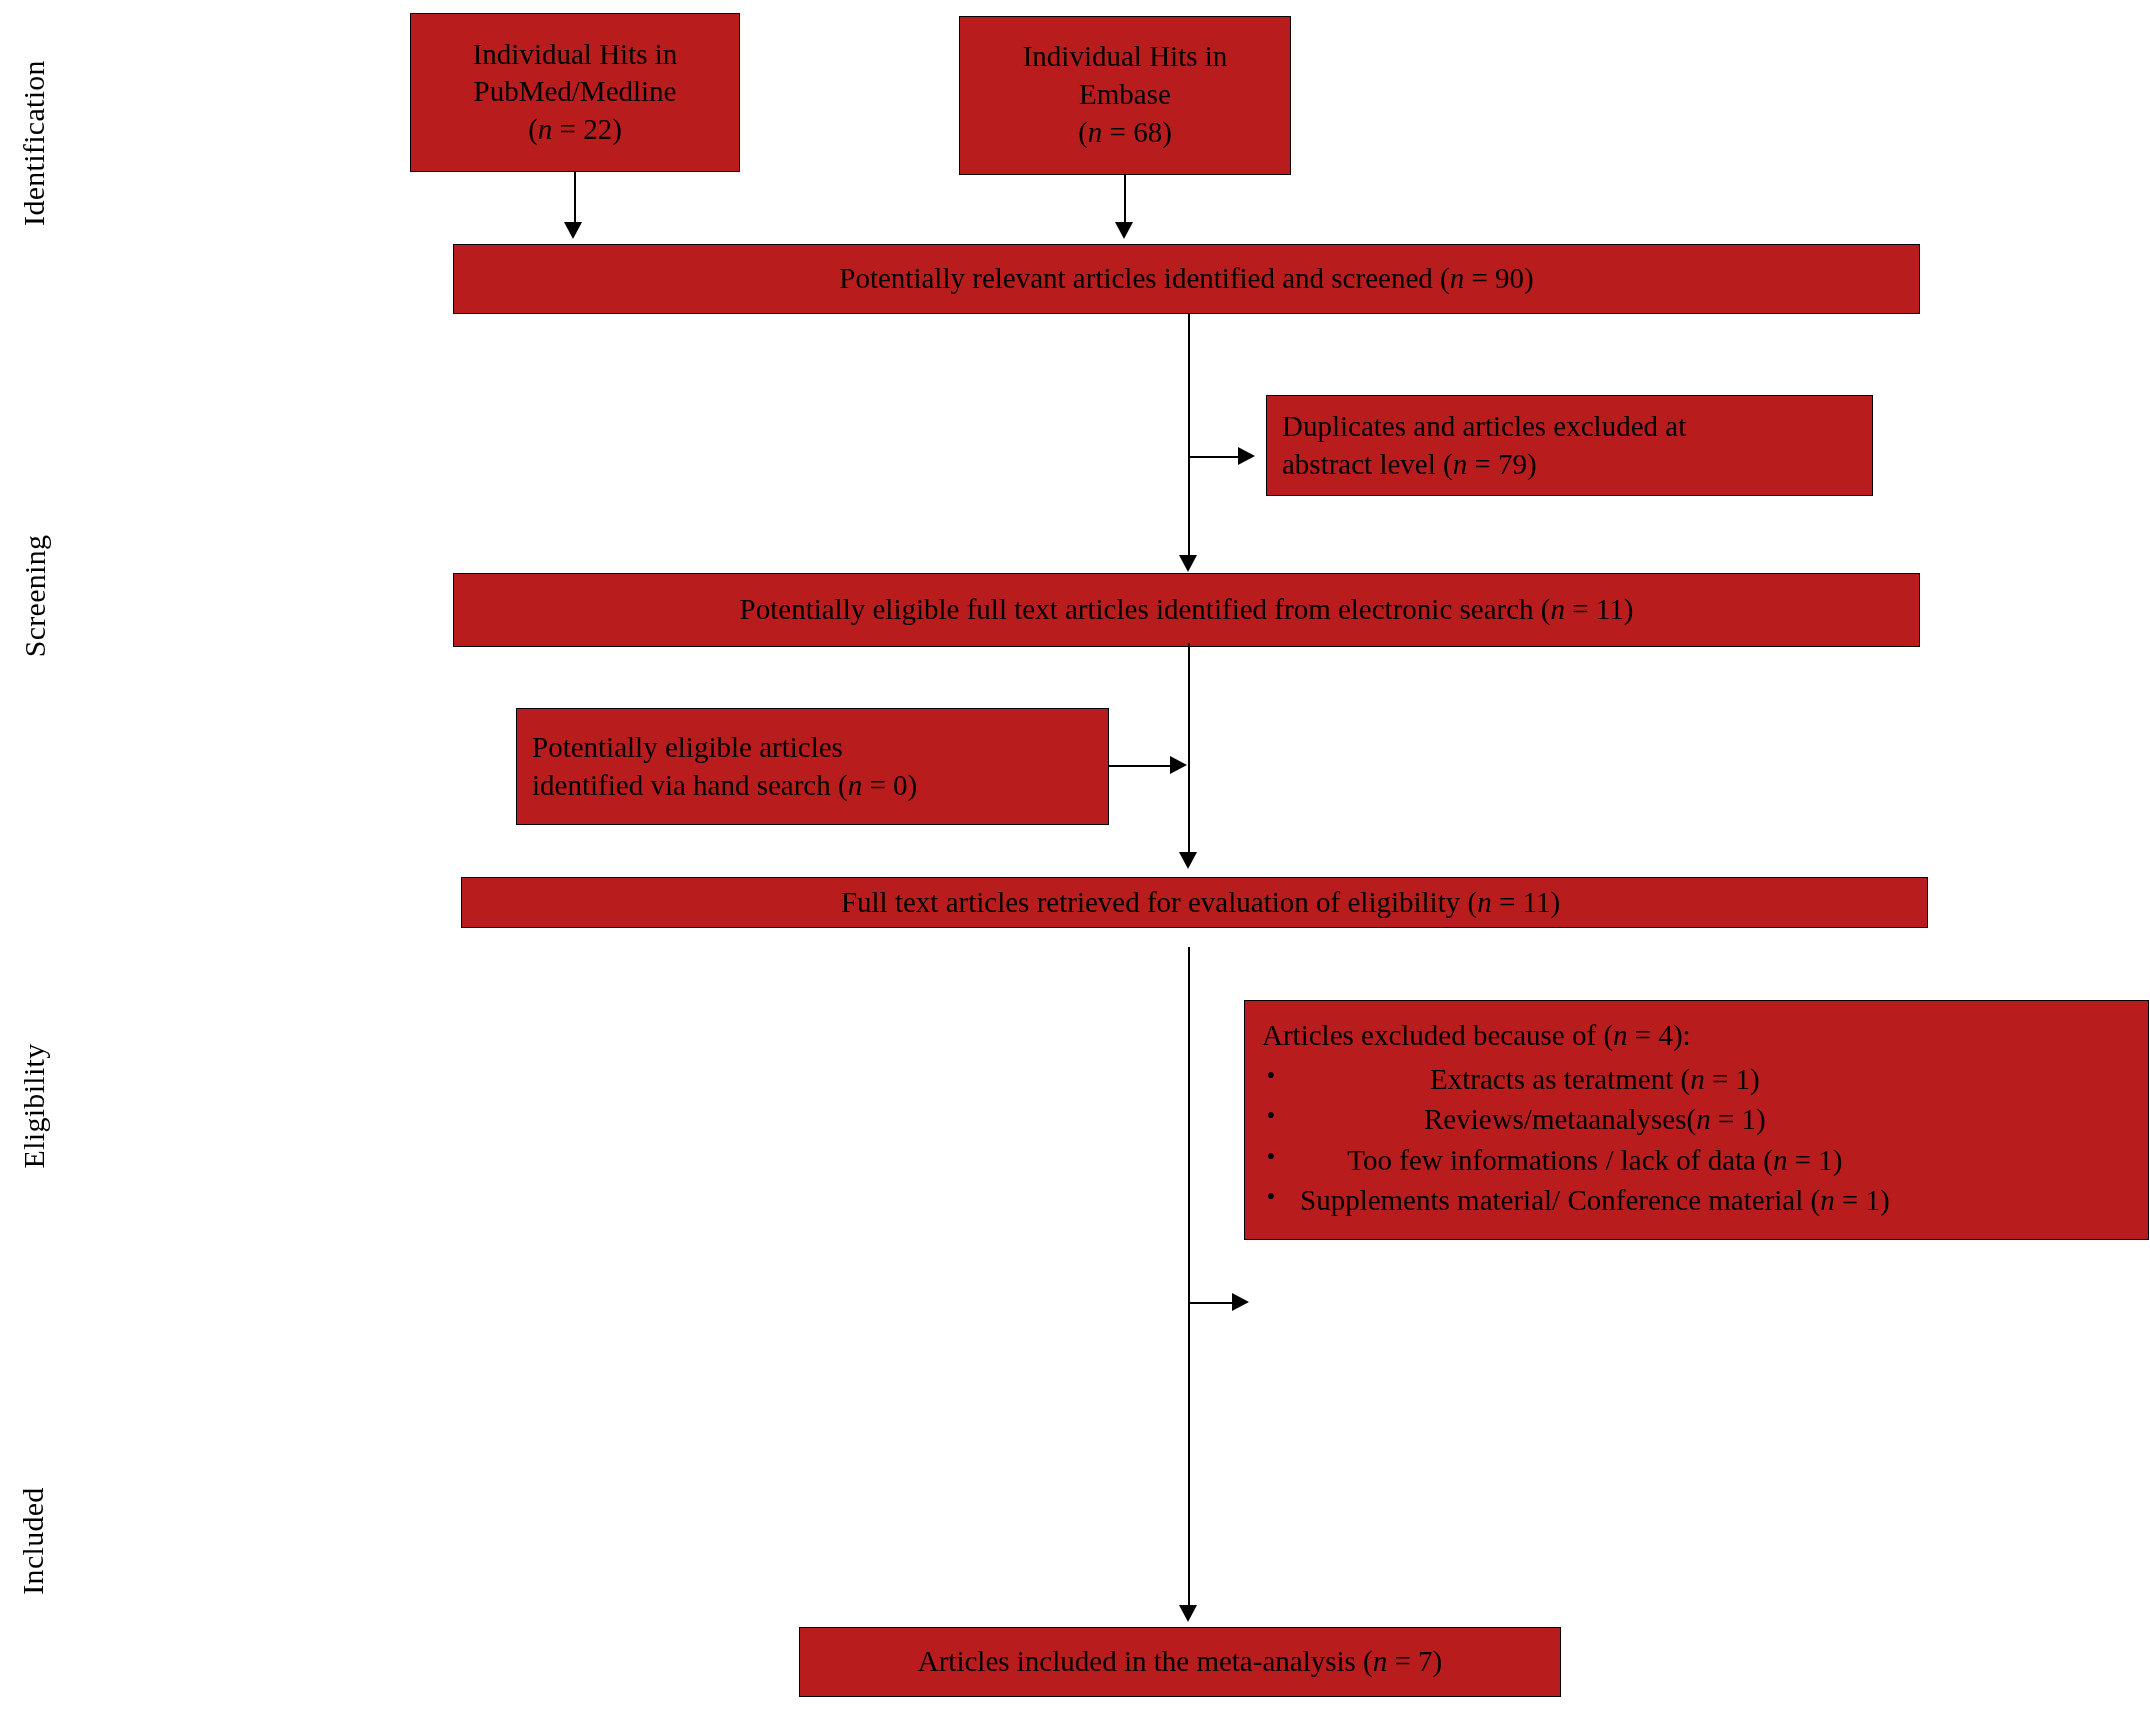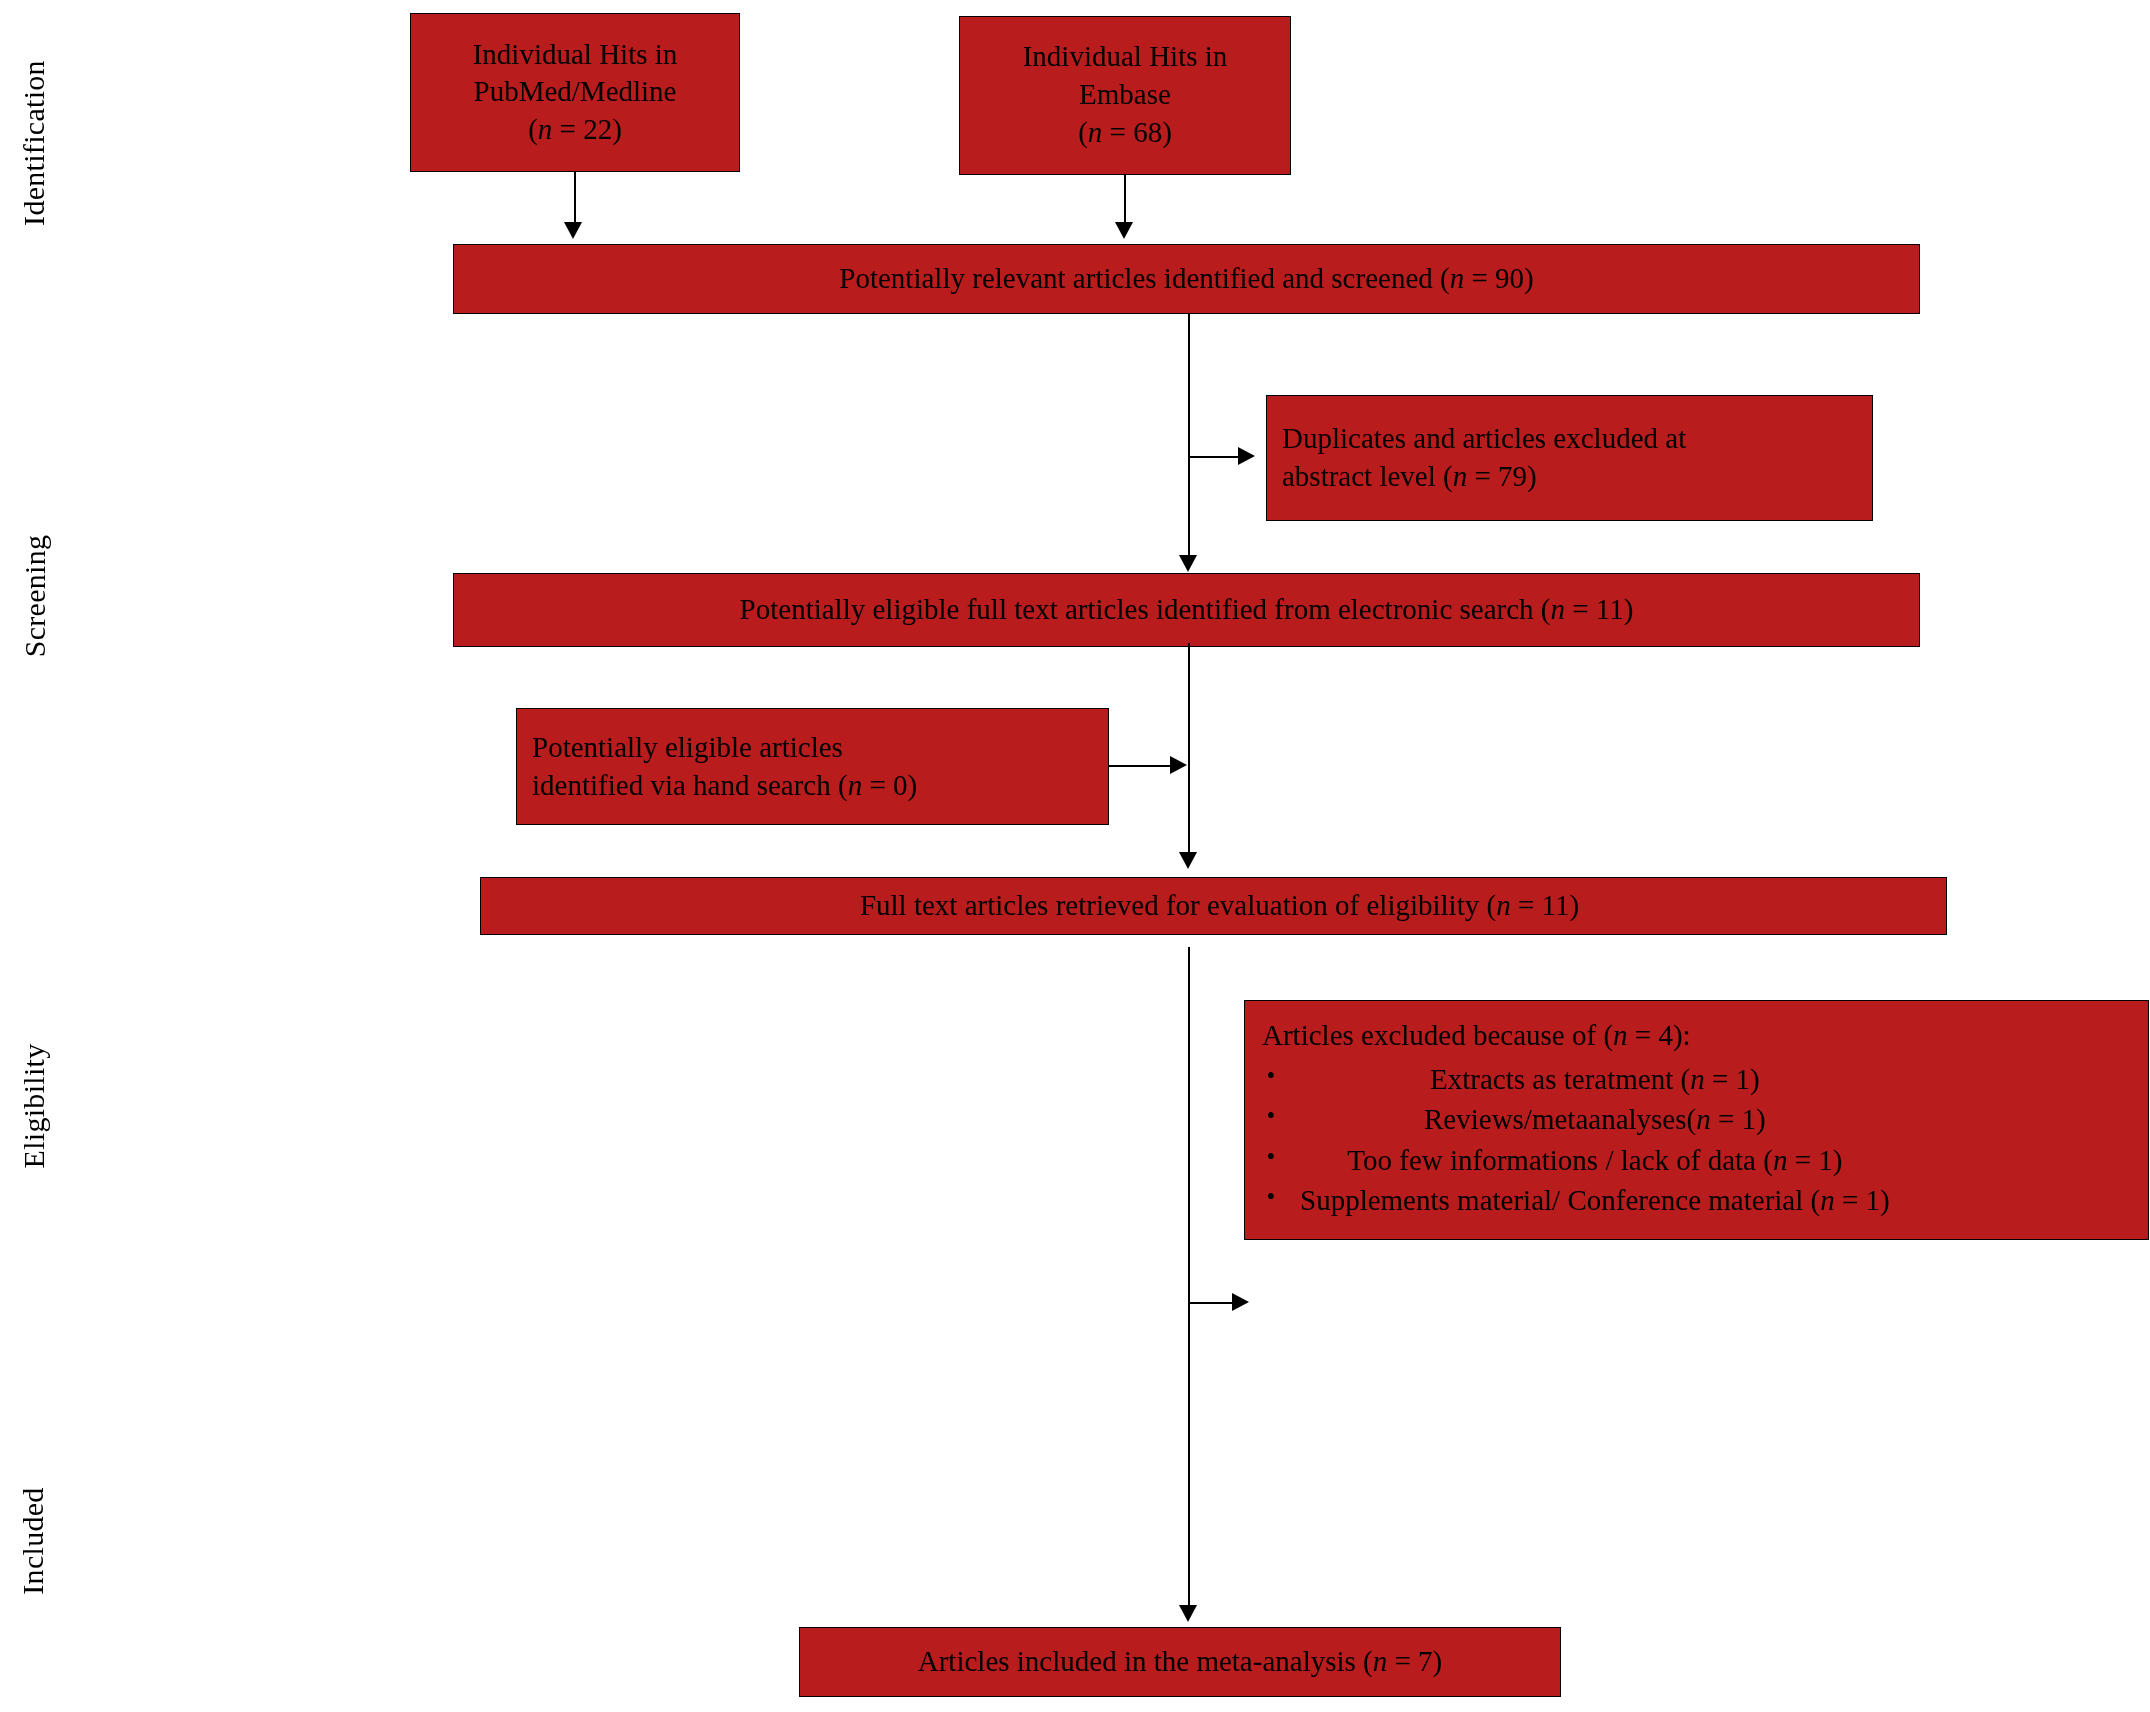--- a/index.html
+++ b/index.html
@@ -148,41 +148,41 @@
   <div class="box center" style="left:453px; top:244px; width:1467px; height:70px;">
     <span class="line"><span>Potentially relevant articles identified and screened (</span><span class="nvar">n</span><span> = 90)</span></span>
   </div>
 
   <div class="vline" style="left:1188px; top:313px; height:246px;"></div>
   <div class="arrow-down" style="left:1179px; top:555px;"></div>
 
   <div class="hline" style="left:1188px; top:456px; width:63px;"></div>
   <div class="arrow-right" style="left:1238px; top:447px;"></div>
 
-  <div class="box left" style="left:1266px; top:395px; width:607px; height:126px;">
+  <div class="box left" style="left:1266px; top:395px; width:607px; height:101px;">
     <span class="line">Duplicates and articles excluded at</span>
     <span class="line"><span>abstract level (</span><span class="nvar">n</span><span> = 79)</span></span>
   </div>
 
   <div class="box center" style="left:453px; top:573px; width:1467px; height:74px;">
     <span class="line"><span>Potentially eligible  full text articles identified from electronic search (</span><span class="nvar">n</span><span> = 11)</span></span>
   </div>
 
   <div class="vline" style="left:1188px; top:643px; height:212px;"></div>
   <div class="arrow-down" style="left:1179px; top:852px;"></div>
 
   <div class="box left" style="left:516px; top:708px; width:593px; height:117px;">
     <span class="line">Potentially eligible  articles</span>
     <span class="line"><span>identified via hand search (</span><span class="nvar">n</span><span> = 0)</span></span>
   </div>
 
   <div class="hline" style="left:1109px; top:765px; width:64px;"></div>
   <div class="arrow-right" style="left:1170px; top:756px;"></div>
 
-  <div class="box center" style="left:480px; top:877px; width:1467px; height:58px;padding-left:12px;">
+  <div class="box center" style="left:461px; top:877px; width:1467px; height:51px;padding-left:12px;">
     <span class="line"><span>Full text articles retrieved for evaluation of eligibility  (</span><span class="nvar">n</span><span> = 11)</span></span>
   </div>
 
   <div class="vline" style="left:1188px; top:947px; height:662px;"></div>
   <div class="arrow-down" style="left:1179px; top:1605px;"></div>
 
   <div class="hline" style="left:1188px; top:1302px; width:57px;"></div>
   <div class="arrow-right" style="left:1232px; top:1293px;"></div>
 
   <div class="box left" style="left:1244px; top:1000px; width:905px; height:240px; padding-left:17px;">

